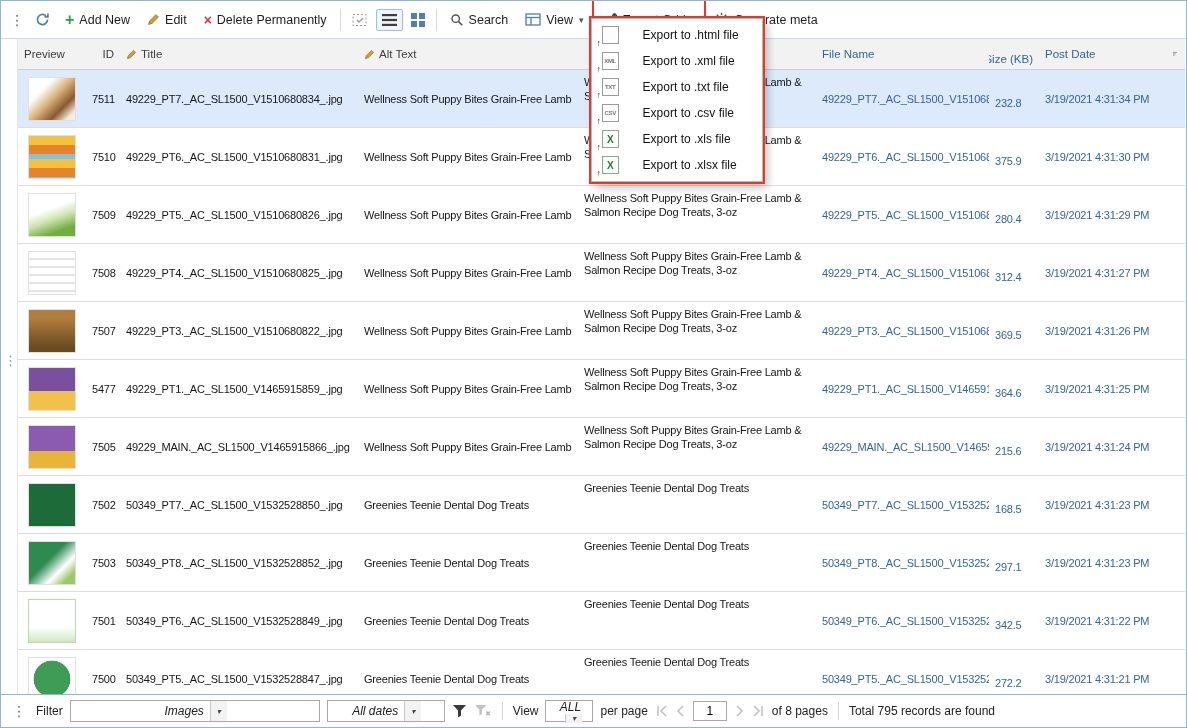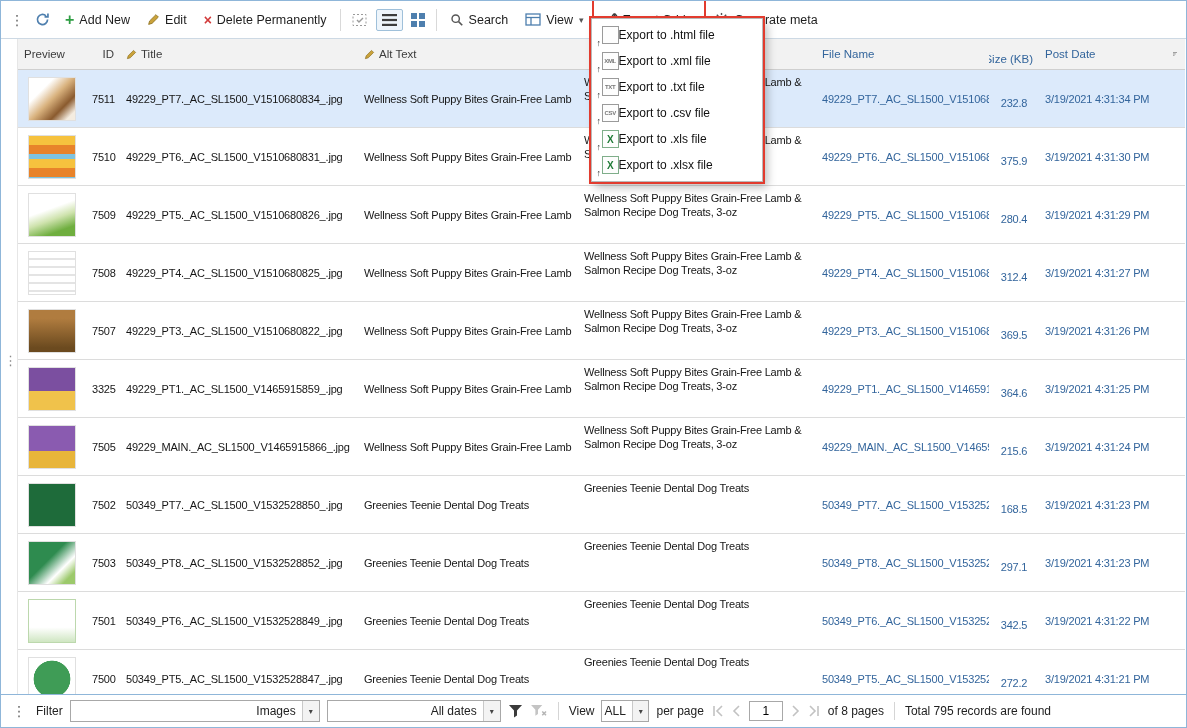--- a/index.html
+++ b/index.html
@@ -16,21 +16,21 @@
   .tbdots{color:#666;font-size:14px;padding:0 3px;cursor:pointer;}
   .plus{color:#2f9e44;font-weight:bold;font-size:16px;line-height:10px;}
   .xred{color:#d23b3b;font-weight:bold;font-size:14px;line-height:10px;}
   .caretc{font-size:9px;color:#555;margin-left:1px;}
 
   
   .export-wrap{position:relative;display:flex;align-items:center;gap:5px;padding:21px 8px;cursor:pointer;
     outline:2px solid #e23b2e;}
   .export-menu{position:absolute;top:27px;left:-3px;width:170px;background:#fff;border:1px solid #b9b9b9;
     outline:2px solid #e23b2e;box-shadow:4px 5px 9px rgba(0,0,0,.28);padding:3px 0;z-index:40;}
-  .mitem{display:flex;align-items:center;gap:0;height:26px;padding:0 10px;font-size:12px;color:#111;cursor:pointer;}
+  .mitem{display:flex;align-items:center;gap:24px;height:26px;padding:0 10px;font-size:12px;color:#111;cursor:pointer;}
   .mi{position:relative;width:15px;height:16px;border:1px solid #9a9a9a;background:#fdfdfd;flex:none;
     display:flex;align-items:center;justify-content:center;}
   .mi i{font-style:normal;font-size:6px;font-weight:bold;color:#777;letter-spacing:-.3px;}
   .mi::after{content:"\2191";position:absolute;left:-6px;bottom:-5px;font-size:9px;font-weight:bold;color:#333;}
   .mi-excel{border-color:#7fae8a;}
   .mi-excel i{color:#1f7a36;font-size:10px;}
 
   
   .grid-wrap{position:absolute;top:38px;left:16px;right:1px;bottom:33px;overflow:hidden;background:#c4b5fd;
     border-left:1px solid #e6e6e6;}
@@ -40,45 +40,45 @@
   .hc{padding:0 6px;display:flex;align-items:center;gap:4px;overflow:hidden;white-space:nowrap;cursor:pointer;}
   .hc.c-id,.hc.c-size{justify-content:flex-end;}
   .hc.c-end{justify-content:flex-end;padding-right:8px;}
   .row{height:57px;border-bottom:1px solid #dcdcdc;align-items:center;background:#fff;
     font-size:11px;letter-spacing:-.2px;color:#161616;cursor:default;}
   .row.selected{background:#dceafb;}
   .cell{padding:0 6px;overflow:hidden;white-space:nowrap;}
   .c-id{text-align:right;}
   .c-cap{white-space:normal;align-self:start;padding-top:5px;line-height:1.3;max-height:48px;}
   .c-file,.c-size,.c-date{color:#33659c;}
-  .c-size{text-align:center;margin-top:9px;}
+  .c-size{text-align:left;margin-top:9px;}
   .thumb{width:48px;height:44px;margin:0 auto;border:1px solid #e0e0e0;box-sizing:border-box;background:#fff;}
   .thumb-puppy{background:linear-gradient(135deg,#ffffff 28%,#d9b27e 50%,#8a5a2e 72%,#f4ece0 90%);}
   .thumb-box-orange{background:repeating-linear-gradient(180deg,#f6c23e 0 9px,#e8832a 9px 18px,#7ec3e0 18px 23px);}
   .thumb-puppy-green{background:linear-gradient(160deg,#ffffff 38%,#cfe3ae 58%,#6fae3f 82%);}
   .thumb-doc{background:repeating-linear-gradient(180deg,#ffffff 0 6px,#e4e4e4 6px 8px);}
   .thumb-treats{background:linear-gradient(180deg,#b07c3f 20%,#6b4a1f 90%);}
   .thumb-purple{background:linear-gradient(180deg,#7b4fa0 55%,#f0c24b 55%);}
   .thumb-purple2{background:linear-gradient(180deg,#8a5bb0 60%,#e8b53a 60%);}
   .thumb-green-dark{background:#1e6b3a;}
   .thumb-green-dog{background:linear-gradient(135deg,#2e8b4f 42%,#ffffff 68%,#9cc96b 86%);}
   .thumb-doc-green{background:linear-gradient(180deg,#ffffff 65%,#cfe6c2 100%);border-color:#bcd8ad;}
   .thumb-green-round{background:radial-gradient(circle at 50% 50%,#3f9c56 58%,#ffffff 60%);}
   .side-grip{position:absolute;left:3px;top:352px;color:#8a8a8a;font-size:13px;z-index:5;cursor:pointer;}
 
   
   .footer{position:absolute;left:0;right:0;bottom:0;height:33px;box-sizing:border-box;background:#fff;
     border-top:1px solid #8fb6d9;display:flex;align-items:center;gap:7px;padding:0 8px;font-size:12px;color:#222;z-index:20;}
   .fselect{height:22px;border:1px solid #a8a8a8;background:#fff;display:flex;align-items:center;
-    justify-content:flex-end;padding-left:2px;box-sizing:border-box;cursor:pointer;}
+    justify-content:center;padding-left:2px;box-sizing:border-box;cursor:pointer;font-style:italic;}
   .fselect .scaret{width:16px;height:100%;display:flex;align-items:center;justify-content:center;
     font-size:8px;color:#444;border-left:1px solid #c9c9c9;margin-left:6px;background:#f3f3f3;}
   .w-images{width:250px;}
-  .w-dates{width:174px;}
-  .w-all{width:48px;}
+  .w-dates{width:118px;}
+  .w-all{width:48px;flex-direction:column;}
   .pageinput{width:34px;height:20px;border:1px solid #a8a8a8;text-align:center;font-size:12px;
     font-family:"Liberation Sans",sans-serif;box-sizing:border-box;}
   .fsep{width:1px;height:18px;background:#d5d5d5;margin:0 3px;}
   .navic{display:flex;align-items:center;gap:3px;cursor:pointer;}
   .flabel{white-space:nowrap;}
 </style>
 </head>
 <body>
 
 <div class="app">
@@ -330,21 +330,21 @@
           <div class="cell c-file">49229_PT3._AC_SL1500_V1510680822_.jpg</div>
           <div class="cell c-size">369.5</div>
           <div class="cell c-date">3/19/2021 4:31:26 PM</div>
           <div class="cell c-end"></div>
         </div>
 
         <div class="row normal">
           <div class="cell c-prev">
             <div class="thumb thumb-purple"></div>
           </div>
-          <div class="cell c-id">3325</div>
+          <div class="cell c-id">5477</div>
           <div class="cell c-title">49229_PT1._AC_SL1500_V1465915859_.jpg</div>
           <div class="cell c-alt">Wellness Soft Puppy Bites Grain-Free Lamb</div>
           <div class="cell c-cap">Wellness Soft Puppy Bites Grain-Free Lamb &amp; Salmon Recipe Dog Treats, 3-oz</div>
           <div class="cell c-file">49229_PT1._AC_SL1500_V1465915859_.jpg</div>
           <div class="cell c-size">364.6</div>
           <div class="cell c-date">3/19/2021 4:31:25 PM</div>
           <div class="cell c-end"></div>
         </div>
 
         <div class="row normal">

